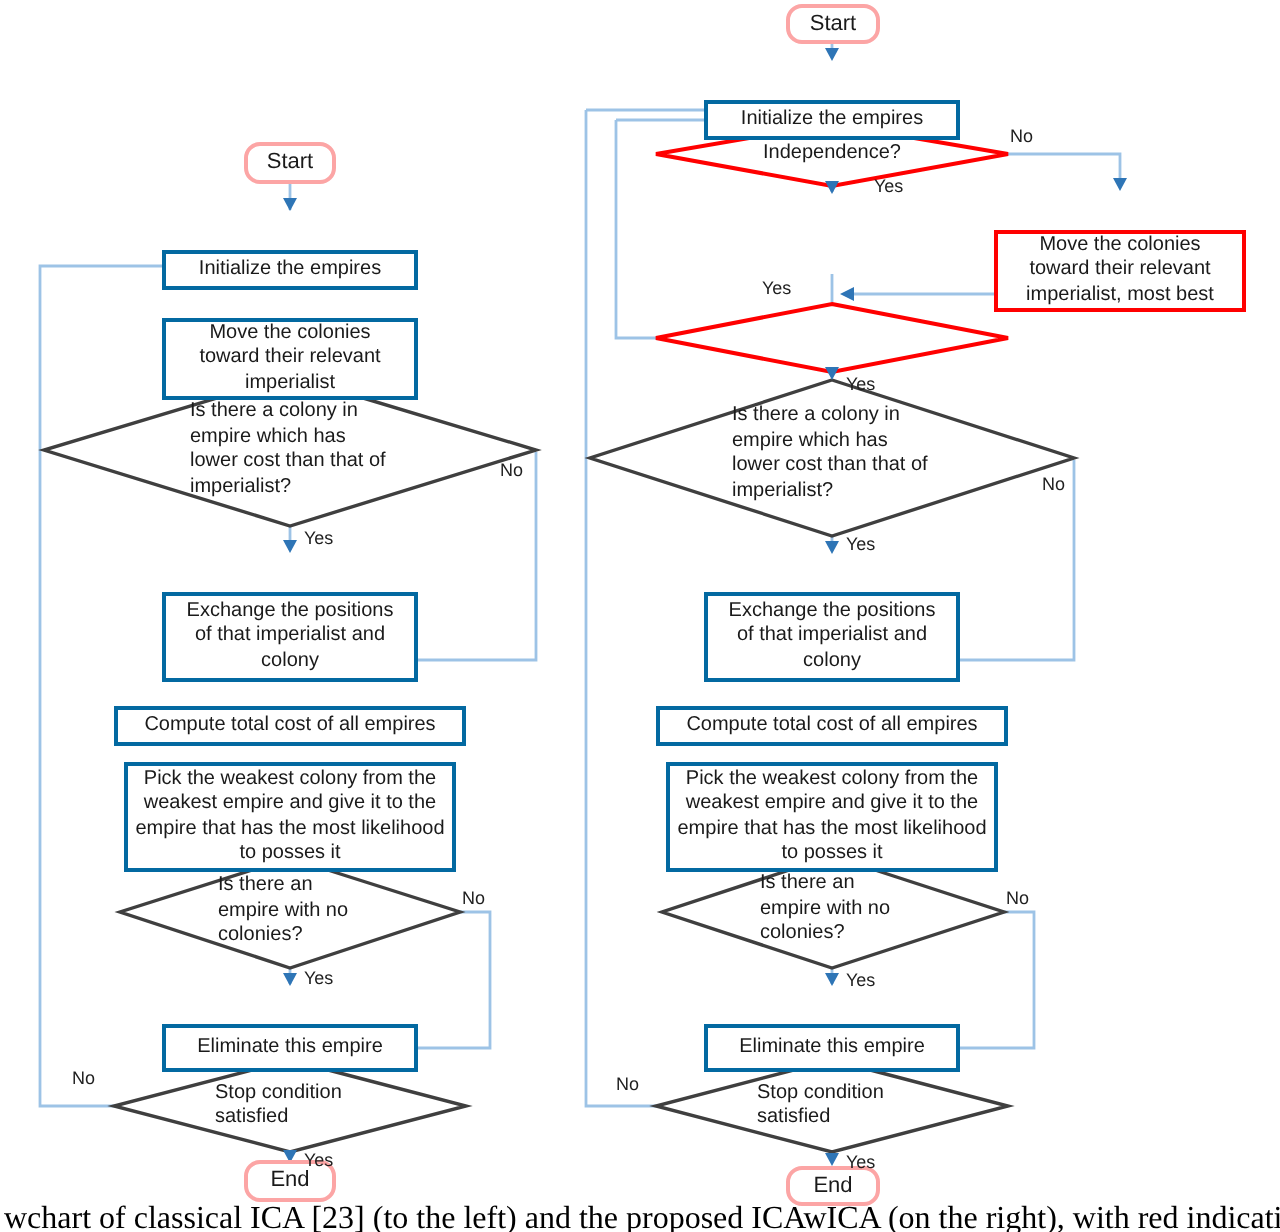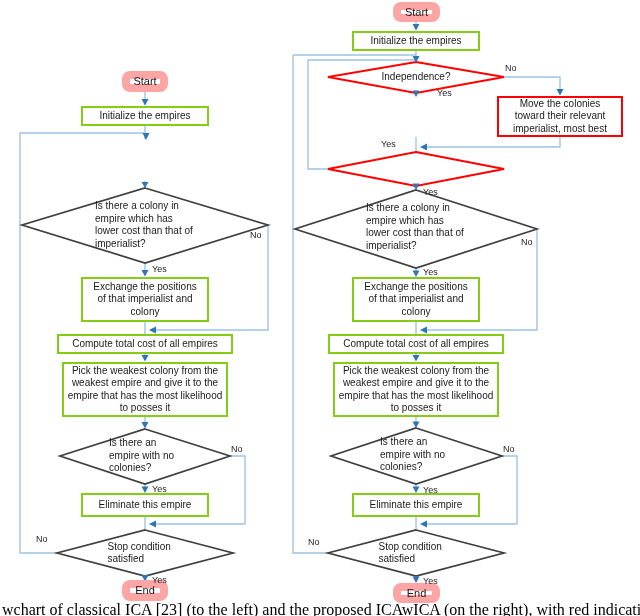--- a/index.html
+++ b/index.html
@@ -1,23 +1,23 @@
 <!DOCTYPE html>
 <html><head>
 <meta charset="utf-8">
 <style>
   html,body{margin:0;padding:0;background:#ffffff;}
   #stage{position:relative;width:640px;height:616px;background:#ffffff;overflow:hidden;
          font-family:"Liberation Sans",sans-serif;color:#1a1a1a;}
   #wires{position:absolute;left:0;top:0;width:640px;height:616px;}
   .node{position:absolute;box-sizing:border-box;display:flex;align-items:center;justify-content:center;
         text-align:center;font-size:10px;line-height:12.5px;background:#ffffff;color:#1a1a1a;}
-  .rect{border:2px solid #84cc16;}
+  .rect{border:2px solid #0369a1;margin-top:19px;}
   .rect.red{border-color:#ff0000;}
-  .terminal{border:8px solid #fca5a5;border-radius:8px;font-size:11px;}
+  .terminal{border:2px solid #fca5a5;border-radius:8px;font-size:11px;}
   .dtext{position:absolute;box-sizing:border-box;display:flex;align-items:center;justify-content:center;
          text-align:left;font-size:10px;line-height:12.5px;background:transparent;}
   .dtext>span{display:inline-block;}
   .lbl{position:absolute;font-size:9px;line-height:10px;color:#1f1f1f;background:transparent;}
   #caption{position:absolute;left:2px;top:601px;width:800px;white-space:nowrap;
            font-family:"Liberation Serif",serif;font-size:16px;color:#000000;}
   svg polyline{fill:none;stroke:#9dc3e6;stroke-width:1.4;}
   svg path.ah{fill:#2e75b6;stroke:none;}
   svg polygon{fill:#ffffff;}
   svg polygon.dark{stroke:#3f3f3f;stroke-width:1.7;}
@@ -107,20 +107,23 @@
       <path class="ah" d="M412.5,486.5 L419.5,486.5 L416,493 Z"></path>
       <path class="ah" d="M427,520.5 L427,527.5 L420,524 Z"></path>
       <path class="ah" d="M412.5,576.5 L419.5,576.5 L416,583 Z"></path>
     </g>
   </svg>
 
   <div class="node terminal" style="left:122px;top:71px;width:46px;height:21px;">Start</div>
 
   <div class="node rect" style="left:81px;top:106px;width:128px;height:20px;">Initialize the empires</div>
 
+  <div class="node rect" style="left:81px;top:140px;width:128px;height:41px;">
+      <span style="width:110px">Move the colonies toward their relevant imperialist</span>
+    </div>
 
   <div class="dtext" style="left:85px;top:192px;width:120px;height:66px;">
       <span style="width:100px">Is there a colony in empire which has lower cost than that of imperialist?</span>
     </div>
 
   <div class="node rect" style="left:81px;top:277px;width:128px;height:45px;">
       <span style="width:110px">Exchange the positions of that imperialist and colony</span>
     </div>
 
   <div class="node rect" style="left:57px;top:334px;width:176px;height:20px;">Compute total cost of all empires</div>

